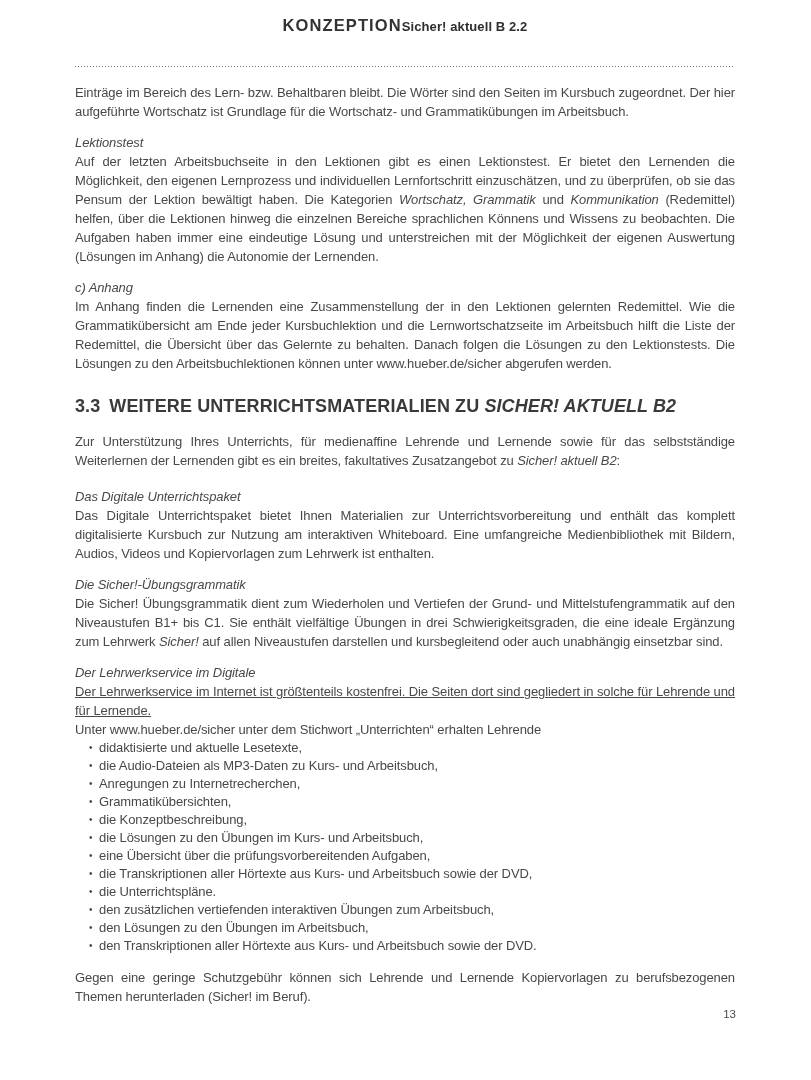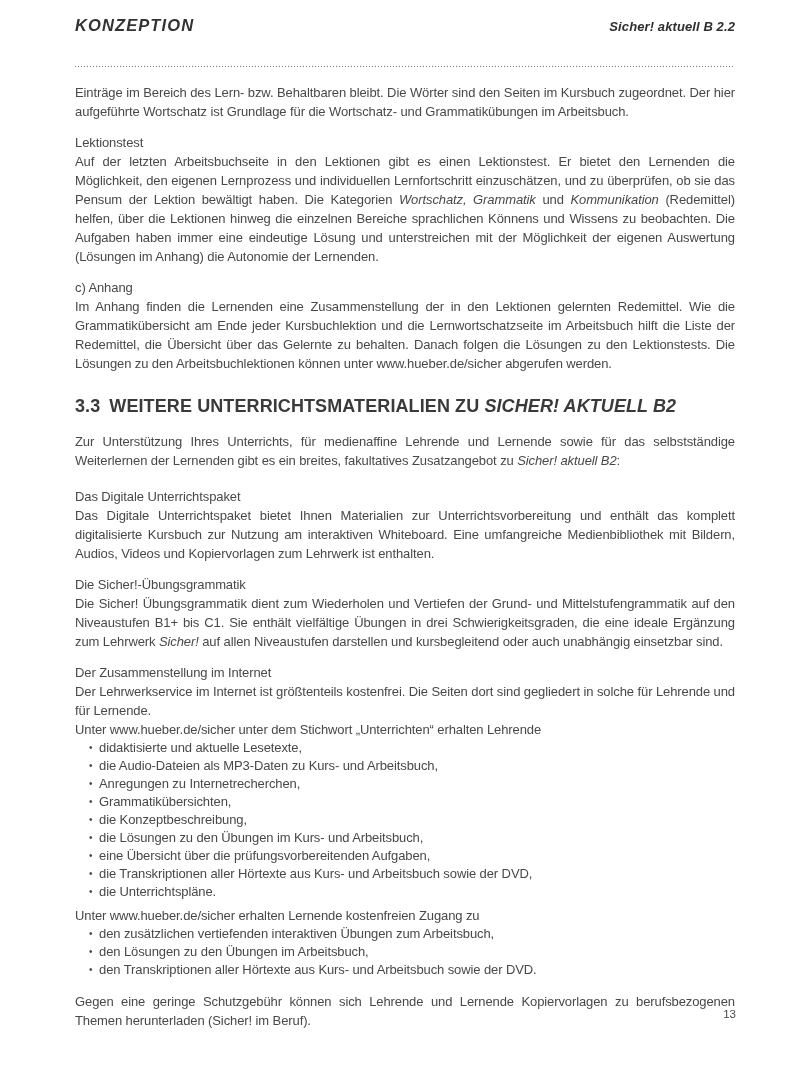--- a/index.html
+++ b/index.html
@@ -13,23 +13,22 @@
     height: 1080px;
     background: #ffffff;
     box-sizing: border-box;
     padding: 16px 76px 0 75px;
     font-family: "Liberation Sans", "DejaVu Sans", sans-serif;
     color: #484848;
     overflow: hidden;
   }
   .doc-header {
     display: flex;
-    justify-content: space-between;
+    justify-content: center;
     align-items: baseline;
-    font-style: italic;
   }
   .hdr-left {
     font-size: 16.5px;
     font-weight: 700;
     letter-spacing: 1.1px;
     color: #333333;
   }
   .hdr-right {
     font-size: 13px;
     font-weight: 700;
@@ -48,20 +47,21 @@
     letter-spacing: -0.1px;
   }
   .body-copy p {
     margin: 16px 0 12px 0;
     text-align: justify;
     hyphens: auto;
   }
   .block { margin-bottom: 12px; }
   .block p { margin: 0; }
   .subhead {
+    font-style: italic;
     color: #484848;
   }
   .section-heading {
     margin: 24px 0 10px 0;
     font-size: 18px;
     font-weight: 700;
     color: #3a3a3a;
     letter-spacing: 0.1px;
   }
   .section-heading .num { margin-right: 9px; }
@@ -132,36 +132,35 @@
       <div class="subhead">Das Digitale Unterrichtspaket</div>
       <p style="text-align:justify;">Das Digitale Unterrichtspaket bietet Ihnen Materialien zur Unterrichtsvorbereitung und enthält das komplett digitalisierte Kursbuch zur Nutzung am interaktiven Whiteboard. Eine umfangreiche Medienbibliothek mit Bildern, Audios, Videos und Kopiervorlagen zum Lehrwerk ist enthalten.</p>
     </div>
 
     <div class="block">
       <div class="subhead">Die Sicher!-Übungsgrammatik</div>
       <p style="text-align:justify;"><span>Die Sicher! Übungsgrammatik dient zum Wiederholen und Vertiefen der Grund- und Mittelstufengrammatik auf den Niveaustufen B1+ bis C1. Sie enthält vielfältige Übungen in drei Schwierigkeitsgraden, die eine ideale Ergänzung zum Lehrwerk </span><i>Sicher!</i><span> auf allen Niveaustufen darstellen und kursbegleitend oder auch unabhängig einsetzbar sind.</span></p>
     </div>
 
     <div class="block">
-      <div class="subhead">Der Zusammenstellung im Internet</div>
-      <p style="text-align:justify;">Der Lehrwerkservice im Internet ist größtenteils kostenfrei. Die Seiten dort sind gegliedert in solche für Lehrende und für Lernende.</p>
+      <div class="subhead">Der Lehrwerkservice im Digitale</div>
+      <p style="text-align:justify;text-decoration:underline;">Der Lehrwerkservice im Internet ist größtenteils kostenfrei. Die Seiten dort sind gegliedert in solche für Lehrende und für Lernende.</p>
       <p class="intro-line">Unter www.hueber.de/sicher unter dem Stichwort „Unterrichten“ erhalten Lehrende</p>
       <ul class="bullets">
 
       <li>didaktisierte und aktuelle Lesetexte,</li>
           <li>die Audio-Dateien als MP3-Daten zu Kurs- und Arbeitsbuch,</li>
           <li>Anregungen zu Internetrecherchen,</li>
           <li>Grammatikübersichten,</li>
           <li>die Konzeptbeschreibung,</li>
           <li>die Lösungen zu den Übungen im Kurs- und Arbeitsbuch,</li>
           <li>eine Übersicht über die prüfungsvorbereitenden Aufgaben,</li>
           <li>die Transkriptionen aller Hörtexte aus Kurs- und Arbeitsbuch sowie der DVD,</li>
           <li>die Unterrichtspläne.</li>
         </ul>
-      <p class="intro-line second-intro">Unter www.hueber.de/sicher erhalten Lernende kostenfreien Zugang zu</p>
       <ul class="bullets">
 
       <li>den zusätzlichen vertiefenden interaktiven Übungen zum Arbeitsbuch,</li>
           <li>den Lösungen zu den Übungen im Arbeitsbuch,</li>
           <li>den Transkriptionen aller Hörtexte aus Kurs- und Arbeitsbuch sowie der DVD.</li>
         </ul>
     </div>
 
     <p class="closing" style="text-align:justify;">Gegen eine geringe Schutzgebühr können sich Lehrende und Lernende Kopiervorlagen zu berufsbezogenen Themen herunterladen (Sicher! im Beruf).</p>
 

